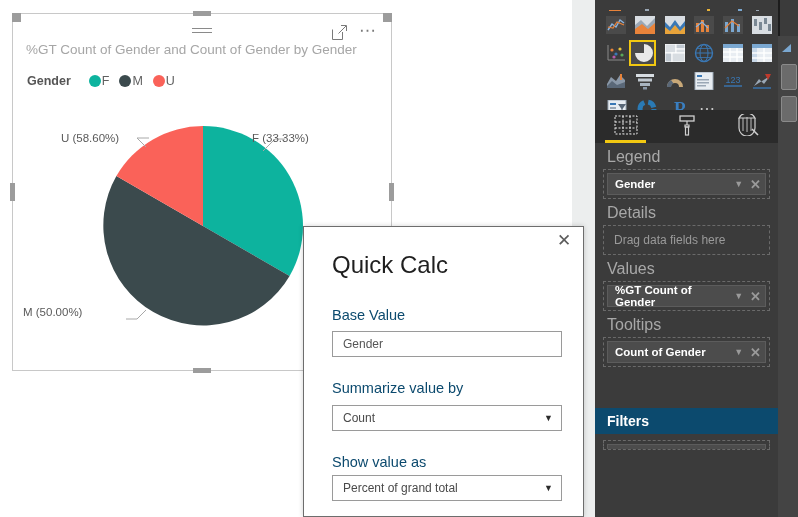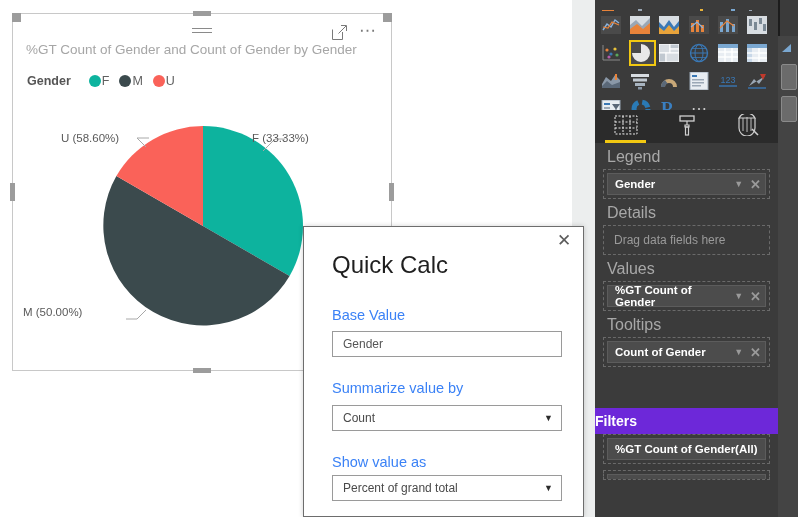--- a/index.html
+++ b/index.html
@@ -62,21 +62,21 @@
   .dialog {
     position: absolute; left: 303px; top: 226px; width: 281px; height: 291px;
     background: #ffffff; border: 1px solid #6d6d6d;
     box-shadow: 0 0 5px rgba(0,0,0,0.18);
   }
   .dlg-close {
     position: absolute; right: 10px; top: 5px; width: 18px; height: 18px;
     color:#5c5c5c; font-size:17px; line-height:18px; text-align:center; cursor:pointer;
   }
   .dlg-title { position:absolute; left:28px; top:24px; font-size:24px; color:#1f1f1f; font-weight:400; }
-  .dlg-label { position:absolute; left:28px; font-size:14.5px; color:#3b82f6; }
+  .dlg-label { position:absolute; left:28px; font-size:14.5px; color:#0c4a6e; }
   .dlg-field {
     position:absolute; left:28px; width:230px; height:26px;
     border:1px solid #9a9a9a; background:#fff;
     font-size:12px; color:#4a4a4a; padding-left:10px; line-height:24px;
   }
   .dlg-field.readonly { color:#555; }
   .dlg-caret { position:absolute; right:8px; top:0; line-height:24px; font-size:9px; color:#2b2b2b; }
 
   
   .pane { position: absolute; left: 595px; top: 0; width: 183px; height: 517px; background: #3b3b3b; }
@@ -88,21 +88,21 @@
   .pane-far-top { position:absolute; left:778px; top:0; width:20px; height:36px; background:#3b3b3b;
                   border-left:2px solid #1c1c1c; }
   .pane-far .tri { position:absolute; left:4px; top:44px; width:0;height:0;
                    border-left:9px solid transparent; border-bottom:8px solid #7aa7d0; }
 
   
   .gallery { position: absolute; left: 0; top: 0; width: 183px; height: 110px; background:#3b3b3b; padding:2px 4px; }
   .viz-row { display:flex; }
   .viz-cell {
     width: 28px; height: 26px; margin: 1px;
-    display:flex; align-items:center; justify-content:flex-start;
+    display:flex; align-items:center; justify-content:flex-end;
     border:1px solid transparent; position:relative;
   }
   .viz-cell.selected { border:2px solid #f2c811; background:#4a4a4a; }
   .viz-cell svg { display:block; }
   .viz-more { color:#c8c8c8; font-size:16px; line-height:12px; letter-spacing:2px; }
   .viz-R { color:#3a7fc1; font-size:18px; font-weight:bold; font-family:"Liberation Serif", serif; }
 
   
   .tabstrip { position:absolute; left:0; top:110px; width:183px; height:33px; background:#2b2b2b;
               display:flex; align-items:center; }
@@ -120,22 +120,22 @@
     display:flex; align-items:center; padding:0 4px 0 7px;
     font-size:11.5px; color:#ffffff; font-weight:bold;
   }
   .chip .sp { flex:1; }
   .chip .cv { color:#9a9a9a; font-size:9px; margin-right:7px; }
   .chip .cx { color:#9a9a9a; font-size:13px; }
   .drop-hint { height:22px; display:flex; align-items:center; padding-left:7px;
                font-size:12px; color:#9a9a9a; }
 
   
-  .filters-hdr { position:absolute; left:0; width:186px; height:26px; background:#6d28d9;
-                 display:flex; align-items:center; padding-left:0;
+  .filters-hdr { position:absolute; left:0; width:186px; height:26px; background:#0c4a6e;
+                 display:flex; align-items:center; padding-left:12px;
                  font-size:14px; color:#fff; font-weight:bold; }
   .filters-body { position:absolute; left:0; width:183px; }
   .filter-chip {
     margin:0 8px; border:1px dashed #6a6a6a; padding:3px;
   }
   .filter-chip .inner {
     height:22px; background:#4c4c4c; border:1px solid #5c5c5c;
     display:flex; align-items:center; padding-left:7px;
     font-size:11.5px; color:#ffffff; font-weight:bold;
   }
@@ -515,23 +515,20 @@
         <span>Count of Gender</span>
         <span class="sp"></span>
         <span class="cv">▼</span>
         <span class="cx">✕</span>
       </div>
     </div>
   </div>
 
   <div class="filters-hdr" style="top:408px;">Filters</div>
   <div class="filters-body" style="top:434px;">
-    <div class="filter-chip">
-      <div class="inner">%GT Count of Gender(All)</div>
-    </div>
     <div class="filter-chip" style="margin-top:6px; height:10px; overflow:hidden;">
       <div class="inner"></div>
     </div>
   </div>
 </div>
 
 <div class="pane-far">
   <div class="tri"></div>
   <div class="ff-thumb" style="top:64px;"></div>
   <div class="ff-thumb" style="top:96px;"></div>

